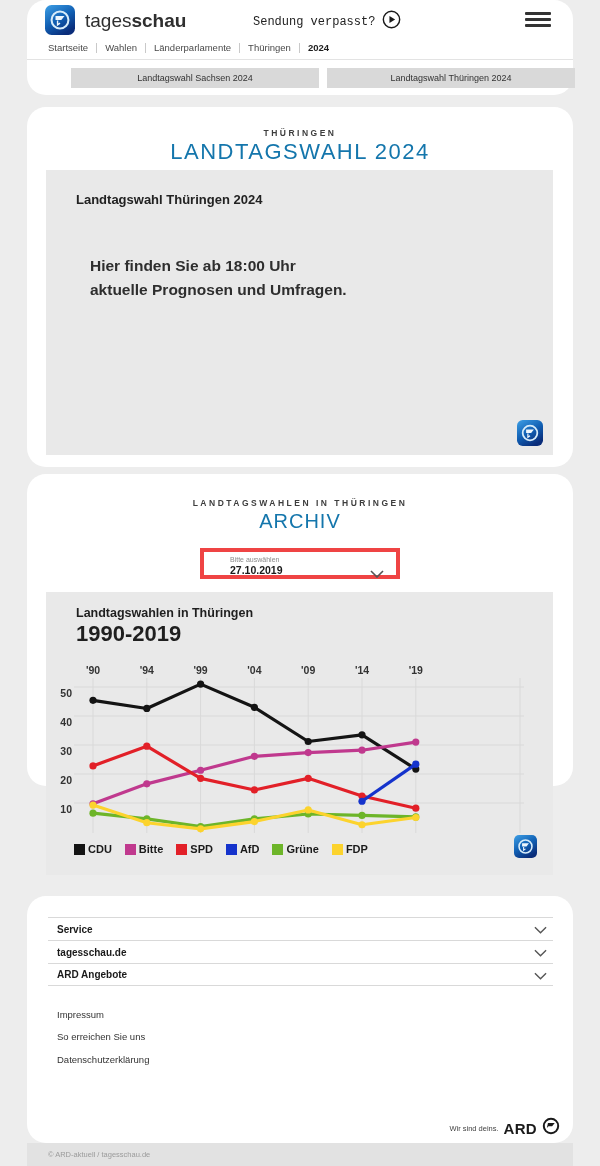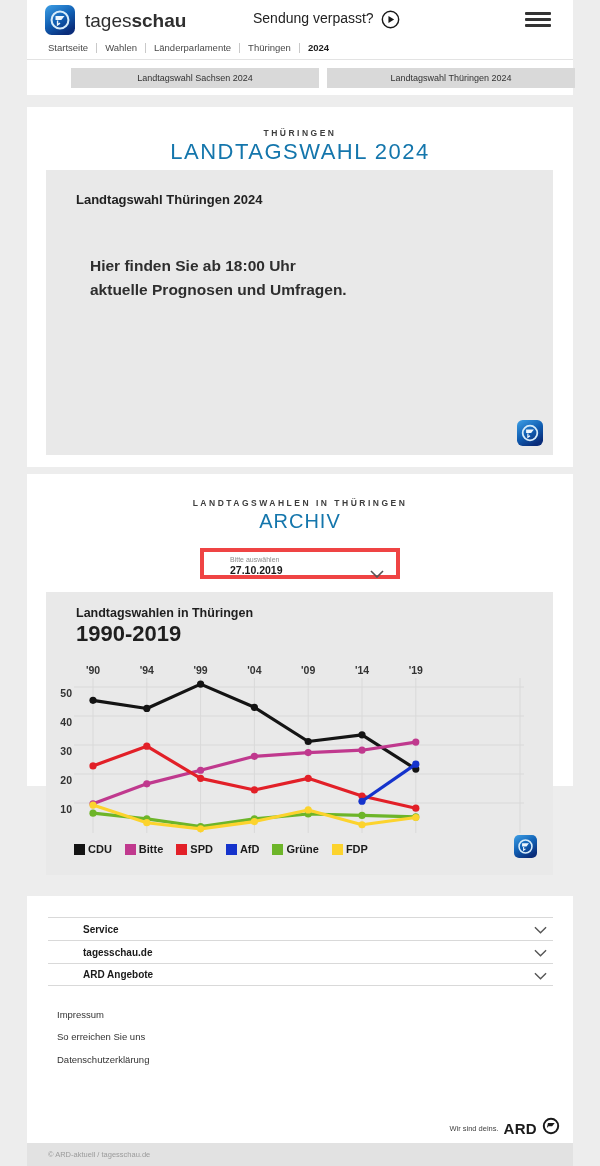--- a/index.html
+++ b/index.html
@@ -1,37 +1,37 @@
 <!DOCTYPE html>
 <html><head>
 <meta charset="utf-8">
 <style>
   * { margin:0; padding:0; box-sizing:border-box; }
   html,body { width:600px; }
   body { height:1166px; background:#ededed; position:relative; overflow:hidden;
          font-family:"Liberation Sans", sans-serif; }
   a { text-decoration:none; }
 
-  .card { position:absolute; left:27px; width:546px; background:#fff; }
+  .card { position:absolute; left:27px; width:546px; background:#fff;border-radius:19px; }
   #card-header  { top:0;     height:95px; }
   #card-main    { top:107px; height:360px; }
   #card-archive { top:474px; height:312px; }
   #card-footer  { top:896px; height:247px; }
   #strip { position:absolute; left:27px; top:1143px; width:546px; height:23px;
            background:#e2e2e2; display:flex; align-items:center; padding-left:21px; }
   #strip span { font-size:7.5px; color:#9b9b9b; }
 
   
   .ts-logo { position:absolute; }
   #header-logo { left:18px; top:5px; }
   .brand { position:absolute; left:58px; top:10px; font-size:19px; color:#2f2f2f; font-weight:300; }
   .brand b { font-weight:bold; }
-  .watch { position:absolute; left:226px; top:10px; display:flex; gap:7px;
-           font-size:14px; color:#222; background:none; border:none; cursor:pointer;
-           font-family:Liberation Sans, sans-serif; }
+  .watch { position:absolute; left:226px; top:10px; display:flex; align-items:center; gap:7px;
+           font-size:12px; color:#222; background:none; border:none; cursor:pointer;
+           font-family:Liberation Mono, monospace; }
   .hamburger { position:absolute; right:22px; top:12px; width:26px; height:15px; background:none;
                border:none; display:flex; flex-direction:column; justify-content:space-between; cursor:pointer; }
   .hamburger i { display:block; height:2.6px; background:#333; border-radius:1px; }
   .breadcrumb { position:absolute; left:21px; top:42px; display:flex; align-items:center;
                 font-size:9.5px; color:#4a4a4a; }
   .breadcrumb a { color:#4a4a4a; }
   .breadcrumb a.current { font-weight:bold; color:#1d1d1d; }
   .breadcrumb .sep { width:1px; height:10px; background:#c9c9c9; margin:0 8px; }
   .hdr-divider { position:absolute; left:0; top:59px; width:100%; height:1px; background:#e3e3e3; }
   .quicklinks { position:absolute; left:21px; top:68px; display:flex; gap:8px;margin-left:23px; }
@@ -72,21 +72,21 @@
   .lg-item { display:flex; align-items:center; margin-right:13px; font-size:11px;
              font-weight:bold; color:#1a1a1a; }
   .lg-swatch { width:11px; height:11px; margin-right:3px; display:inline-block; }
   #chart-logo { right:16px; bottom:13px; }
 
   
   .acc-rows { position:absolute; left:21px; top:21px; width:505px; }
   .acc-row { height:23px; border-top:1px solid #d9d9d9; display:flex; align-items:center;
              justify-content:space-between; padding:0 6px 0 9px; cursor:pointer; background:#fff; }
   .acc-row:last-child { border-bottom:1px solid #d9d9d9; }
-  .acc-label { font-size:10px; font-weight:bold; color:#1a1a1a;margin-left:26px; }
+  .acc-label { font-size:10px; font-weight:bold; color:#1a1a1a; }
   .flink { position:absolute; left:30px; font-size:9.5px; color:#333; }
   #flink-0 { top:113px; } #flink-1 { top:135px; } #flink-2 { top:158px; }
   .ard { position:absolute; right:13px; top:221px; display:flex; align-items:center; gap:5px; }
   .ard-claim { font-size:7.5px; color:#444; }
   .ard-word { font-size:15px; font-weight:bold; color:#1a1a1a; letter-spacing:0.3px; }
 </style>
 </head>
 <body>
 
 <header class="card" id="card-header">

